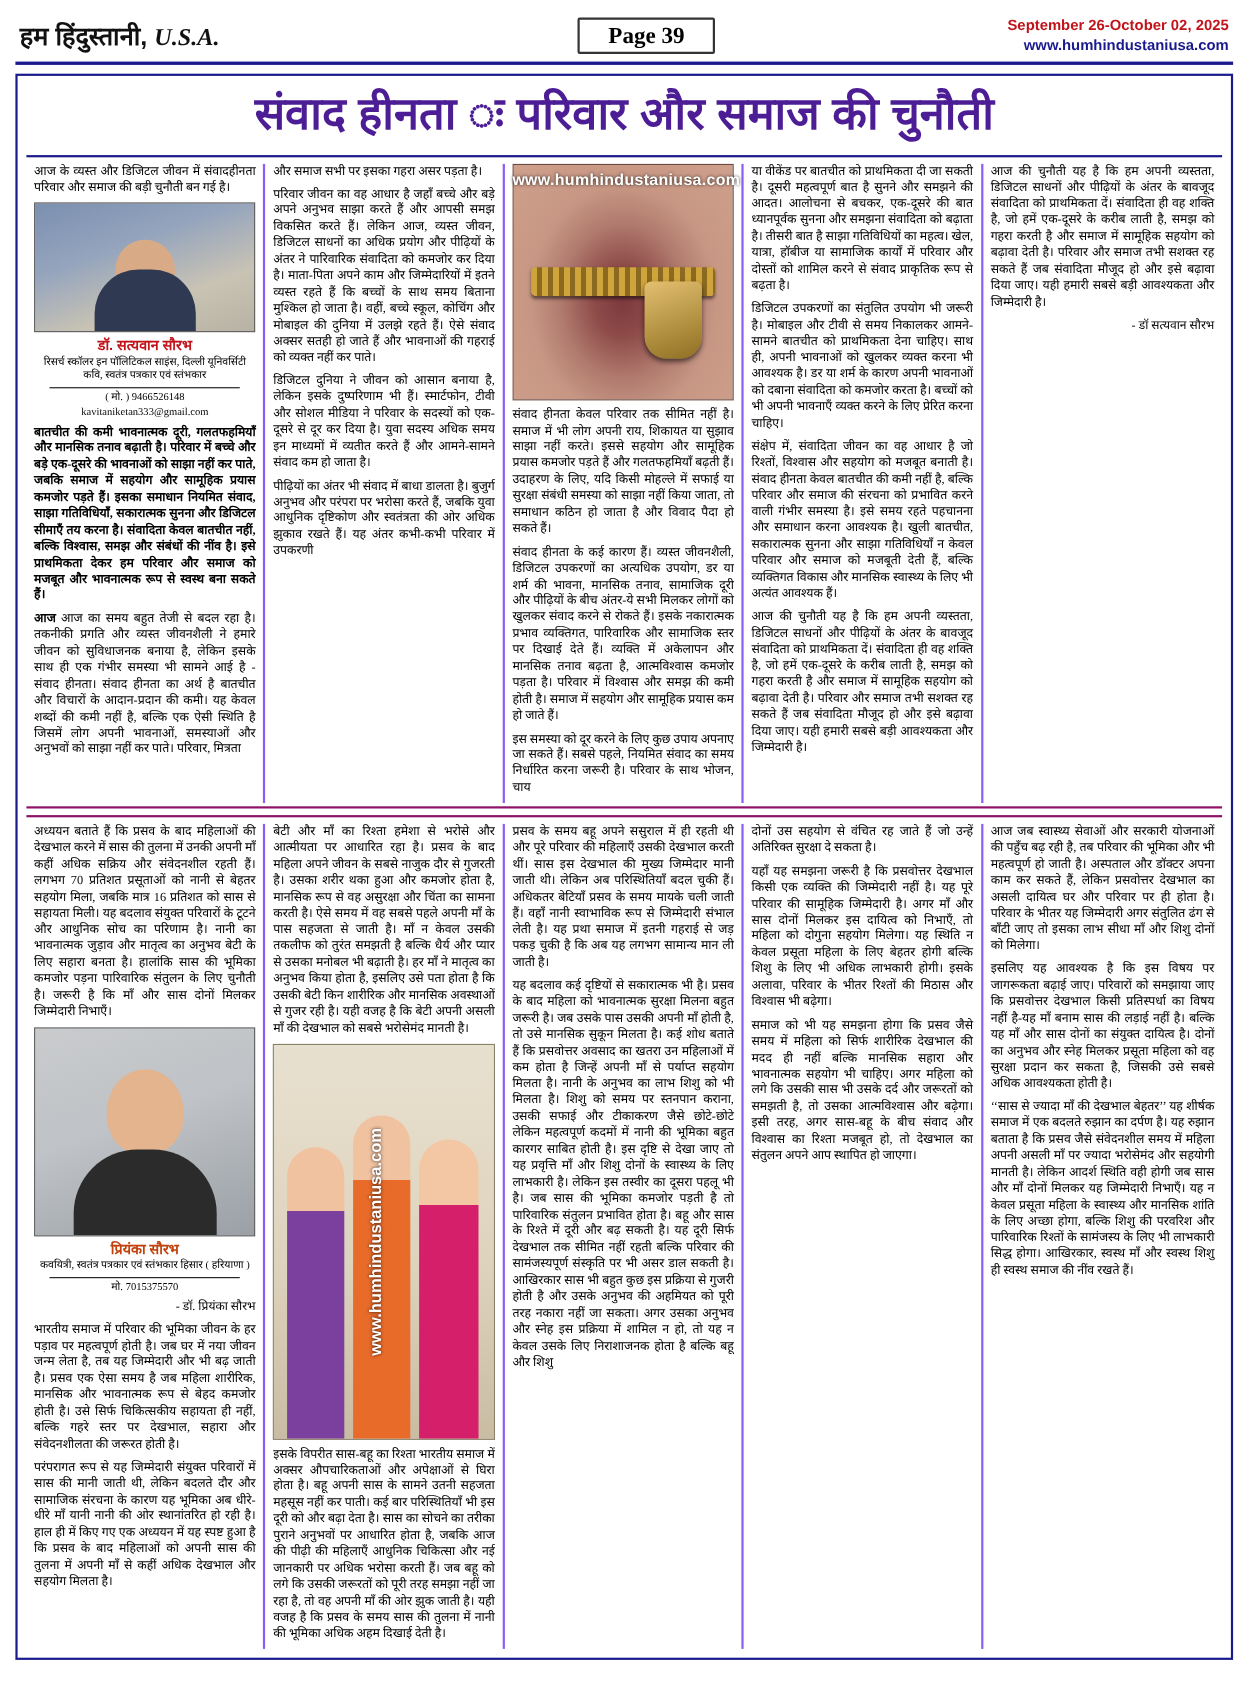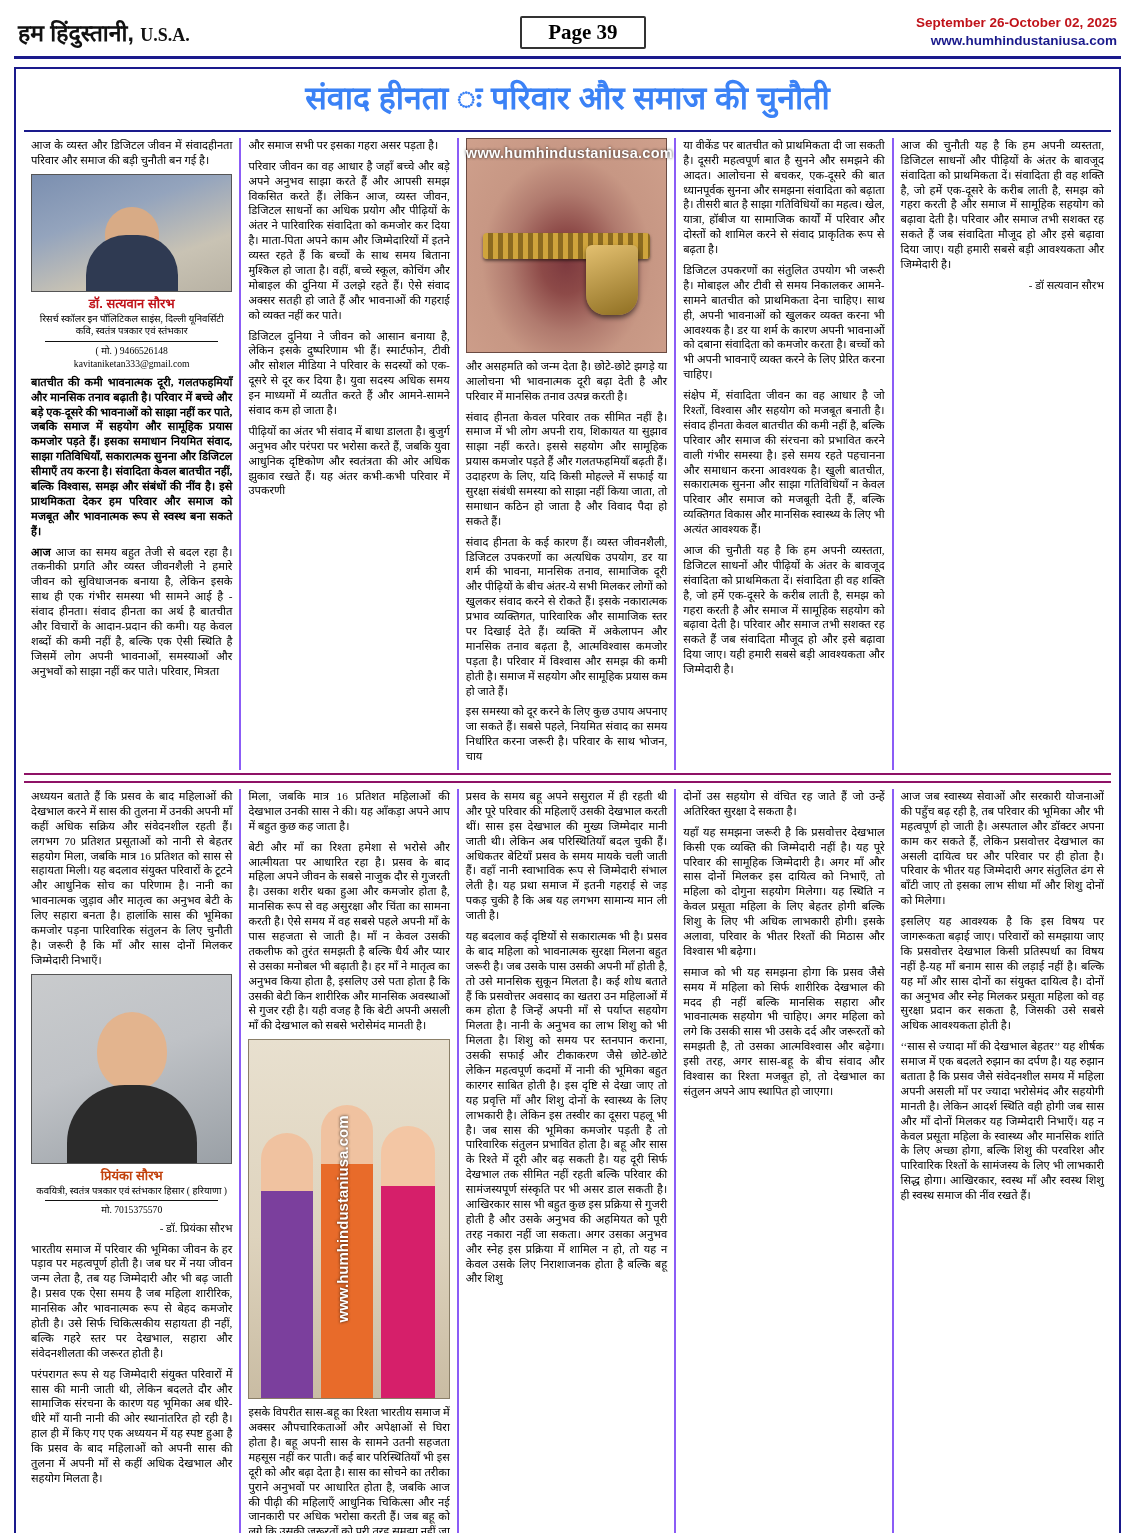--- a/index.html
+++ b/index.html
@@ -28,21 +28,22 @@
     border-bottom: 3px solid #1a1a8c;
   }
   .masthead-left {
     font-family: "Liberation Sans", sans-serif;
     font-weight: bold;
     font-size: 23px;
     color: #111;
     white-space: nowrap;
   }
   .masthead-left .usa {
-    font-size: 18px;
+    font-style: italic;
+    font-size: 22px;
     font-family: "Liberation Serif", serif;
   }
   .masthead-center {
     font-family: Liberation Serif, serif;
     font-weight: bold;
     font-size: 21px;
     color: #000;
     border: 2px solid #333;
     padding: 2px 26px;
     border-radius: 2px;
@@ -69,22 +70,22 @@
   .article {
     border: 2px solid #1a1a8c;
     margin-top: 8px;
     padding: 6px 8px 8px 8px;
     position: relative;
   }
   .headline1 {
     text-align: center;
     font-family: "Liberation Sans", sans-serif;
     font-weight: bold;
-    font-size: 32px;
-    color: #3b82f6;
+    font-size: 41px;
+    color: #4c1d95;
     letter-spacing: 0px;
     padding: 4px 0 8px 0;
     line-height: 1.2;
   }
   .rule-blue { border:0; border-top:2px solid #1a1a8c; margin: 4px 0 6px 0; }
 
   .cols5 {
     display: grid;
     grid-template-columns: 1fr 1fr 1fr 1fr 1fr;
     gap: 0px;
@@ -308,21 +309,20 @@
       </div>
 
       <div class="col">
         <div class="img-wrap">
           <div class="photo-lips">
             <div class="zipper"></div>
             <div class="zipper-pull"></div>
           </div>
           <div class="wm-top">www.humhindustaniusa.com</div>
         </div>
-        <p>और असहमति को जन्म देता है। छोटे-छोटे झगड़े या आलोचना भी भावनात्मक दूरी बढ़ा देती है और परिवार में मानसिक तनाव उत्पन्न करती है।</p>
         <p>संवाद हीनता केवल परिवार तक सीमित नहीं है। समाज में भी लोग अपनी राय, शिकायत या सुझाव साझा नहीं करते। इससे सहयोग और सामूहिक प्रयास कमजोर पड़ते हैं और गलतफहमियाँ बढ़ती हैं। उदाहरण के लिए, यदि किसी मोहल्ले में सफाई या सुरक्षा संबंधी समस्या को साझा नहीं किया जाता, तो समाधान कठिन हो जाता है और विवाद पैदा हो सकते हैं।</p>
         <p>संवाद हीनता के कई कारण हैं। व्यस्त जीवनशैली, डिजिटल उपकरणों का अत्यधिक उपयोग, डर या शर्म की भावना, मानसिक तनाव, सामाजिक दूरी और पीढ़ियों के बीच अंतर-ये सभी मिलकर लोगों को खुलकर संवाद करने से रोकते हैं। इसके नकारात्मक प्रभाव व्यक्तिगत, पारिवारिक और सामाजिक स्तर पर दिखाई देते हैं। व्यक्ति में अकेलापन और मानसिक तनाव बढ़ता है, आत्मविश्वास कमजोर पड़ता है। परिवार में विश्वास और समझ की कमी होती है। समाज में सहयोग और सामूहिक प्रयास कम हो जाते हैं।</p>
         <p>इस समस्या को दूर करने के लिए कुछ उपाय अपनाए जा सकते हैं। सबसे पहले, नियमित संवाद का समय निर्धारित करना जरूरी है। परिवार के साथ भोजन, चाय</p>
       </div>
 
       <div class="col">
         <p>या वीकेंड पर बातचीत को प्राथमिकता दी जा सकती है। दूसरी महत्वपूर्ण बात है सुनने और समझने की आदत। आलोचना से बचकर, एक-दूसरे की बात ध्यानपूर्वक सुनना और समझना संवादिता को बढ़ाता है। तीसरी बात है साझा गतिविधियों का महत्व। खेल, यात्रा, हॉबीज या सामाजिक कार्यों में परिवार और दोस्तों को शामिल करने से संवाद प्राकृतिक रूप से बढ़ता है।</p>
         <p>डिजिटल उपकरणों का संतुलित उपयोग भी जरूरी है। मोबाइल और टीवी से समय निकालकर आमने-सामने बातचीत को प्राथमिकता देना चाहिए। साथ ही, अपनी भावनाओं को खुलकर व्यक्त करना भी आवश्यक है। डर या शर्म के कारण अपनी भावनाओं को दबाना संवादिता को कमजोर करता है। बच्चों को भी अपनी भावनाएँ व्यक्त करने के लिए प्रेरित करना चाहिए।</p>
         <p>संक्षेप में, संवादिता जीवन का वह आधार है जो रिश्तों, विश्वास और सहयोग को मजबूत बनाती है। संवाद हीनता केवल बातचीत की कमी नहीं है, बल्कि परिवार और समाज की संरचना को प्रभावित करने वाली गंभीर समस्या है। इसे समय रहते पहचानना और समाधान करना आवश्यक है। खुली बातचीत, सकारात्मक सुनना और साझा गतिविधियाँ न केवल परिवार और समाज को मजबूती देती हैं, बल्कि व्यक्तिगत विकास और मानसिक स्वास्थ्य के लिए भी अत्यंत आवश्यक हैं।</p>
         <p>आज की चुनौती यह है कि हम अपनी व्यस्तता, डिजिटल साधनों और पीढ़ियों के अंतर के बावजूद संवादिता को प्राथमिकता दें। संवादिता ही वह शक्ति है, जो हमें एक-दूसरे के करीब लाती है, समझ को गहरा करती है और समाज में सामूहिक सहयोग को बढ़ावा देती है। परिवार और समाज तभी सशक्त रह सकते हैं जब संवादिता मौजूद हो और इसे बढ़ावा दिया जाए। यही हमारी सबसे बड़ी आवश्यकता और जिम्मेदारी है।</p>
@@ -351,21 +351,20 @@
           <hr class="author-underline">
           <div class="author-meta">मो. 7015375570</div>
         </div>
         <p class="byline">- डॉ. प्रियंका सौरभ</p>
         <p>भारतीय समाज में परिवार की भूमिका जीवन के हर पड़ाव पर महत्वपूर्ण होती है। जब घर में नया जीवन जन्म लेता है, तब यह जिम्मेदारी और भी बढ़ जाती है। प्रसव एक ऐसा समय है जब महिला शारीरिक, मानसिक और भावनात्मक रूप से बेहद कमजोर होती है। उसे सिर्फ चिकित्सकीय सहायता ही नहीं, बल्कि गहरे स्तर पर देखभाल, सहारा और संवेदनशीलता की जरूरत होती है।</p>
         <p>परंपरागत रूप से यह जिम्मेदारी संयुक्त परिवारों में सास की मानी जाती थी, लेकिन बदलते दौर और सामाजिक संरचना के कारण यह भूमिका अब धीरे-धीरे माँ यानी नानी की ओर स्थानांतरित हो रही है। हाल ही में किए गए एक अध्ययन में यह स्पष्ट हुआ है कि प्रसव के बाद महिलाओं को अपनी सास की तुलना में अपनी माँ से कहीं अधिक देखभाल और सहयोग मिलता है।</p>
 
       </div>
 
       <div class="col">
-        <p>मिला, जबकि मात्र 16 प्रतिशत महिलाओं की देखभाल उनकी सास ने की। यह आँकड़ा अपने आप में बहुत कुछ कह जाता है।</p>
         <p>बेटी और माँ का रिश्ता हमेशा से भरोसे और आत्मीयता पर आधारित रहा है। प्रसव के बाद महिला अपने जीवन के सबसे नाजुक दौर से गुजरती है। उसका शरीर थका हुआ और कमजोर होता है, मानसिक रूप से वह असुरक्षा और चिंता का सामना करती है। ऐसे समय में वह सबसे पहले अपनी माँ के पास सहजता से जाती है। माँ न केवल उसकी तकलीफ को तुरंत समझती है बल्कि धैर्य और प्यार से उसका मनोबल भी बढ़ाती है। हर माँ ने मातृत्व का अनुभव किया होता है, इसलिए उसे पता होता है कि उसकी बेटी किन शारीरिक और मानसिक अवस्थाओं से गुजर रही है। यही वजह है कि बेटी अपनी असली माँ की देखभाल को सबसे भरोसेमंद मानती है।</p>
         <div class="img2-wrap">
           <div class="photo-cartoon">
             <div class="c-fig c1"></div>
             <div class="c-fig c2"></div>
             <div class="c-fig c3"></div>
           </div>
           <div class="wm-side">www.humhindustaniusa.com</div>
         </div>
         <p>इसके विपरीत सास-बहू का रिश्ता भारतीय समाज में अक्सर औपचारिकताओं और अपेक्षाओं से घिरा होता है। बहू अपनी सास के सामने उतनी सहजता महसूस नहीं कर पाती। कई बार परिस्थितियाँ भी इस दूरी को और बढ़ा देता है। सास का सोचने का तरीका पुराने अनुभवों पर आधारित होता है, जबकि आज की पीढ़ी की महिलाएँ आधुनिक चिकित्सा और नई जानकारी पर अधिक भरोसा करती हैं। जब बहू को लगे कि उसकी जरूरतों को पूरी तरह समझा नहीं जा रहा है, तो वह अपनी माँ की ओर झुक जाती है। यही वजह है कि प्रसव के समय सास की तुलना में नानी की भूमिका अधिक अहम दिखाई देती है।</p>

